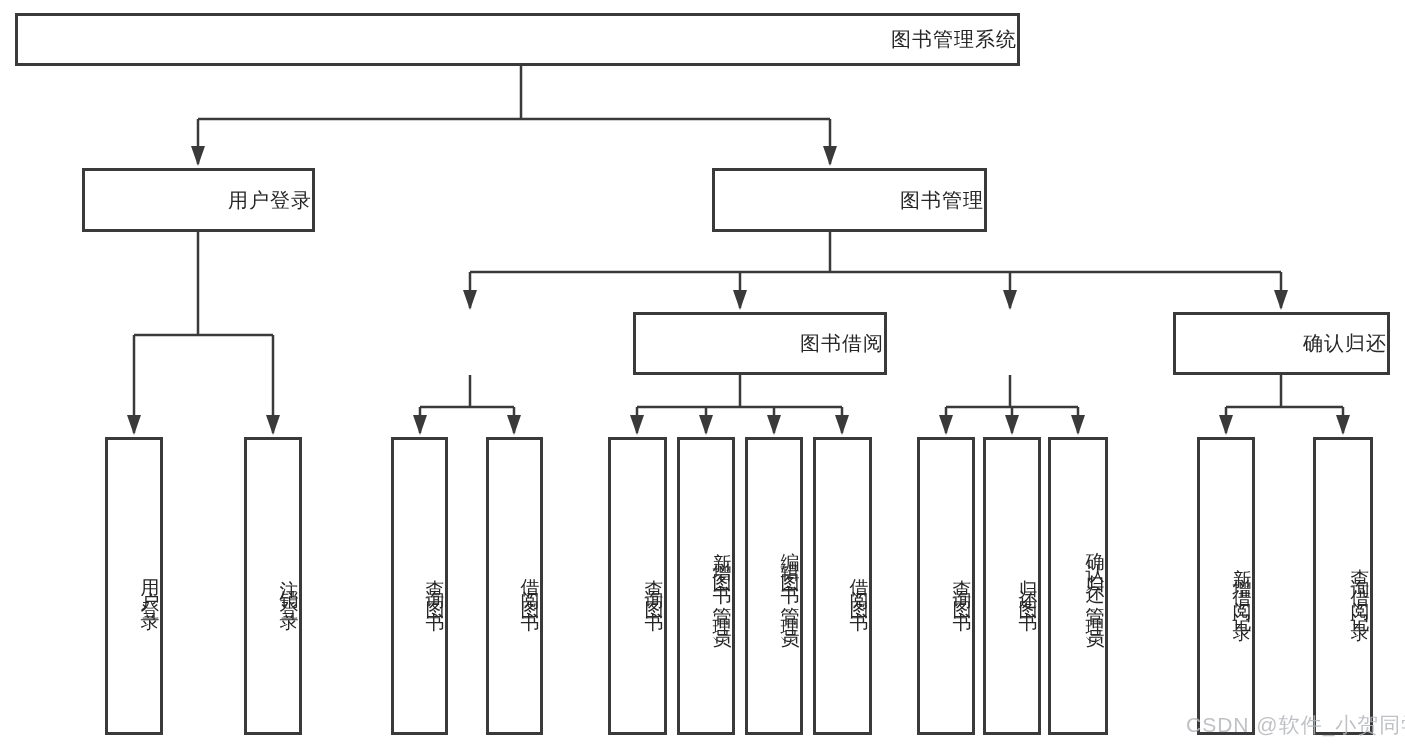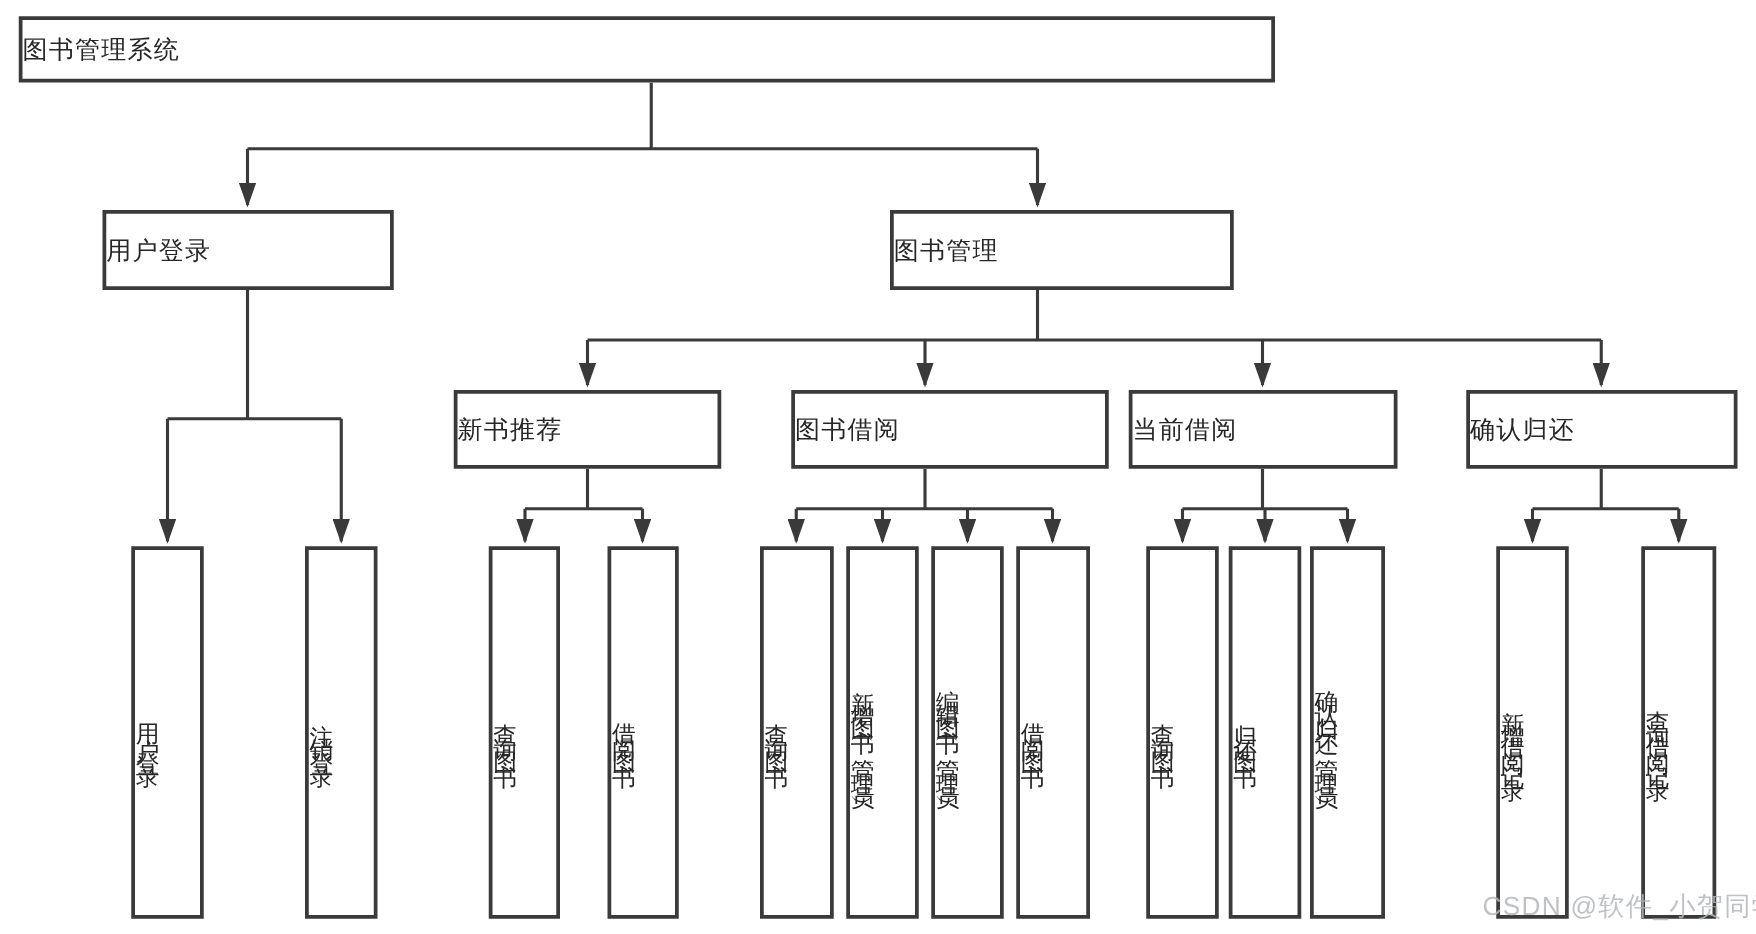--- a/index.html
+++ b/index.html
@@ -9,21 +9,21 @@
     font-family:"Liberation Sans","DejaVu Sans",sans-serif;
     color:var(--text,#262626);
   }
   svg.wires{position:absolute;left:0;top:0;pointer-events:none;}
   svg.wires path, svg.wires line{
     stroke:var(--line,#3a3a3a);stroke-width:2.5;fill:none;
   }
   .box{
     position:absolute;box-sizing:border-box;
     border:3px solid var(--line,#3a3a3a);background:#ffffff;
-    display:flex;align-items:center;justify-content:flex-start;
+    display:flex;align-items:center;justify-content:flex-end;
     font-size:20px;letter-spacing:1px;white-space:nowrap;
   }
   .lvl1{left:15px;top:13px;width:1005px;height:53px;}
   .lvl2{top:168px;height:64px;}
   .lvl3{top:312px;height:63px;}
   .leaf{top:437px;height:298px;}
   .vtext{
     writing-mode:vertical-rl;text-orientation:mixed;
     font-size:19px;line-height:1;letter-spacing:11px;
   }
@@ -82,28 +82,22 @@
     <span>图书管理系统</span>
   </div>
 
   <div class="box lvl2" style="left:82px;width:233px">
     <span>用户登录</span>
   </div>
   <div class="box lvl2" style="left:712px;width:275px">
     <span>图书管理</span>
   </div>
 
-  <div class="box lvl3" style="left:363px;width:214px">
-    <span>新书推荐</span>
-  </div>
   <div class="box lvl3" style="left:633px;width:254px">
     <span>图书借阅</span>
-  </div>
-  <div class="box lvl3" style="left:903px;width:215px">
-    <span>当前借阅</span>
   </div>
   <div class="box lvl3" style="left:1173px;width:217px">
     <span>确认归还</span>
   </div>
 
   <div class="box leaf" style="left:105px;width:58px">
     <span class="vtext">用户登录</span>
   </div>
   <div class="box leaf" style="left:244px;width:58px">
     <span class="vtext">注销登录</span>

